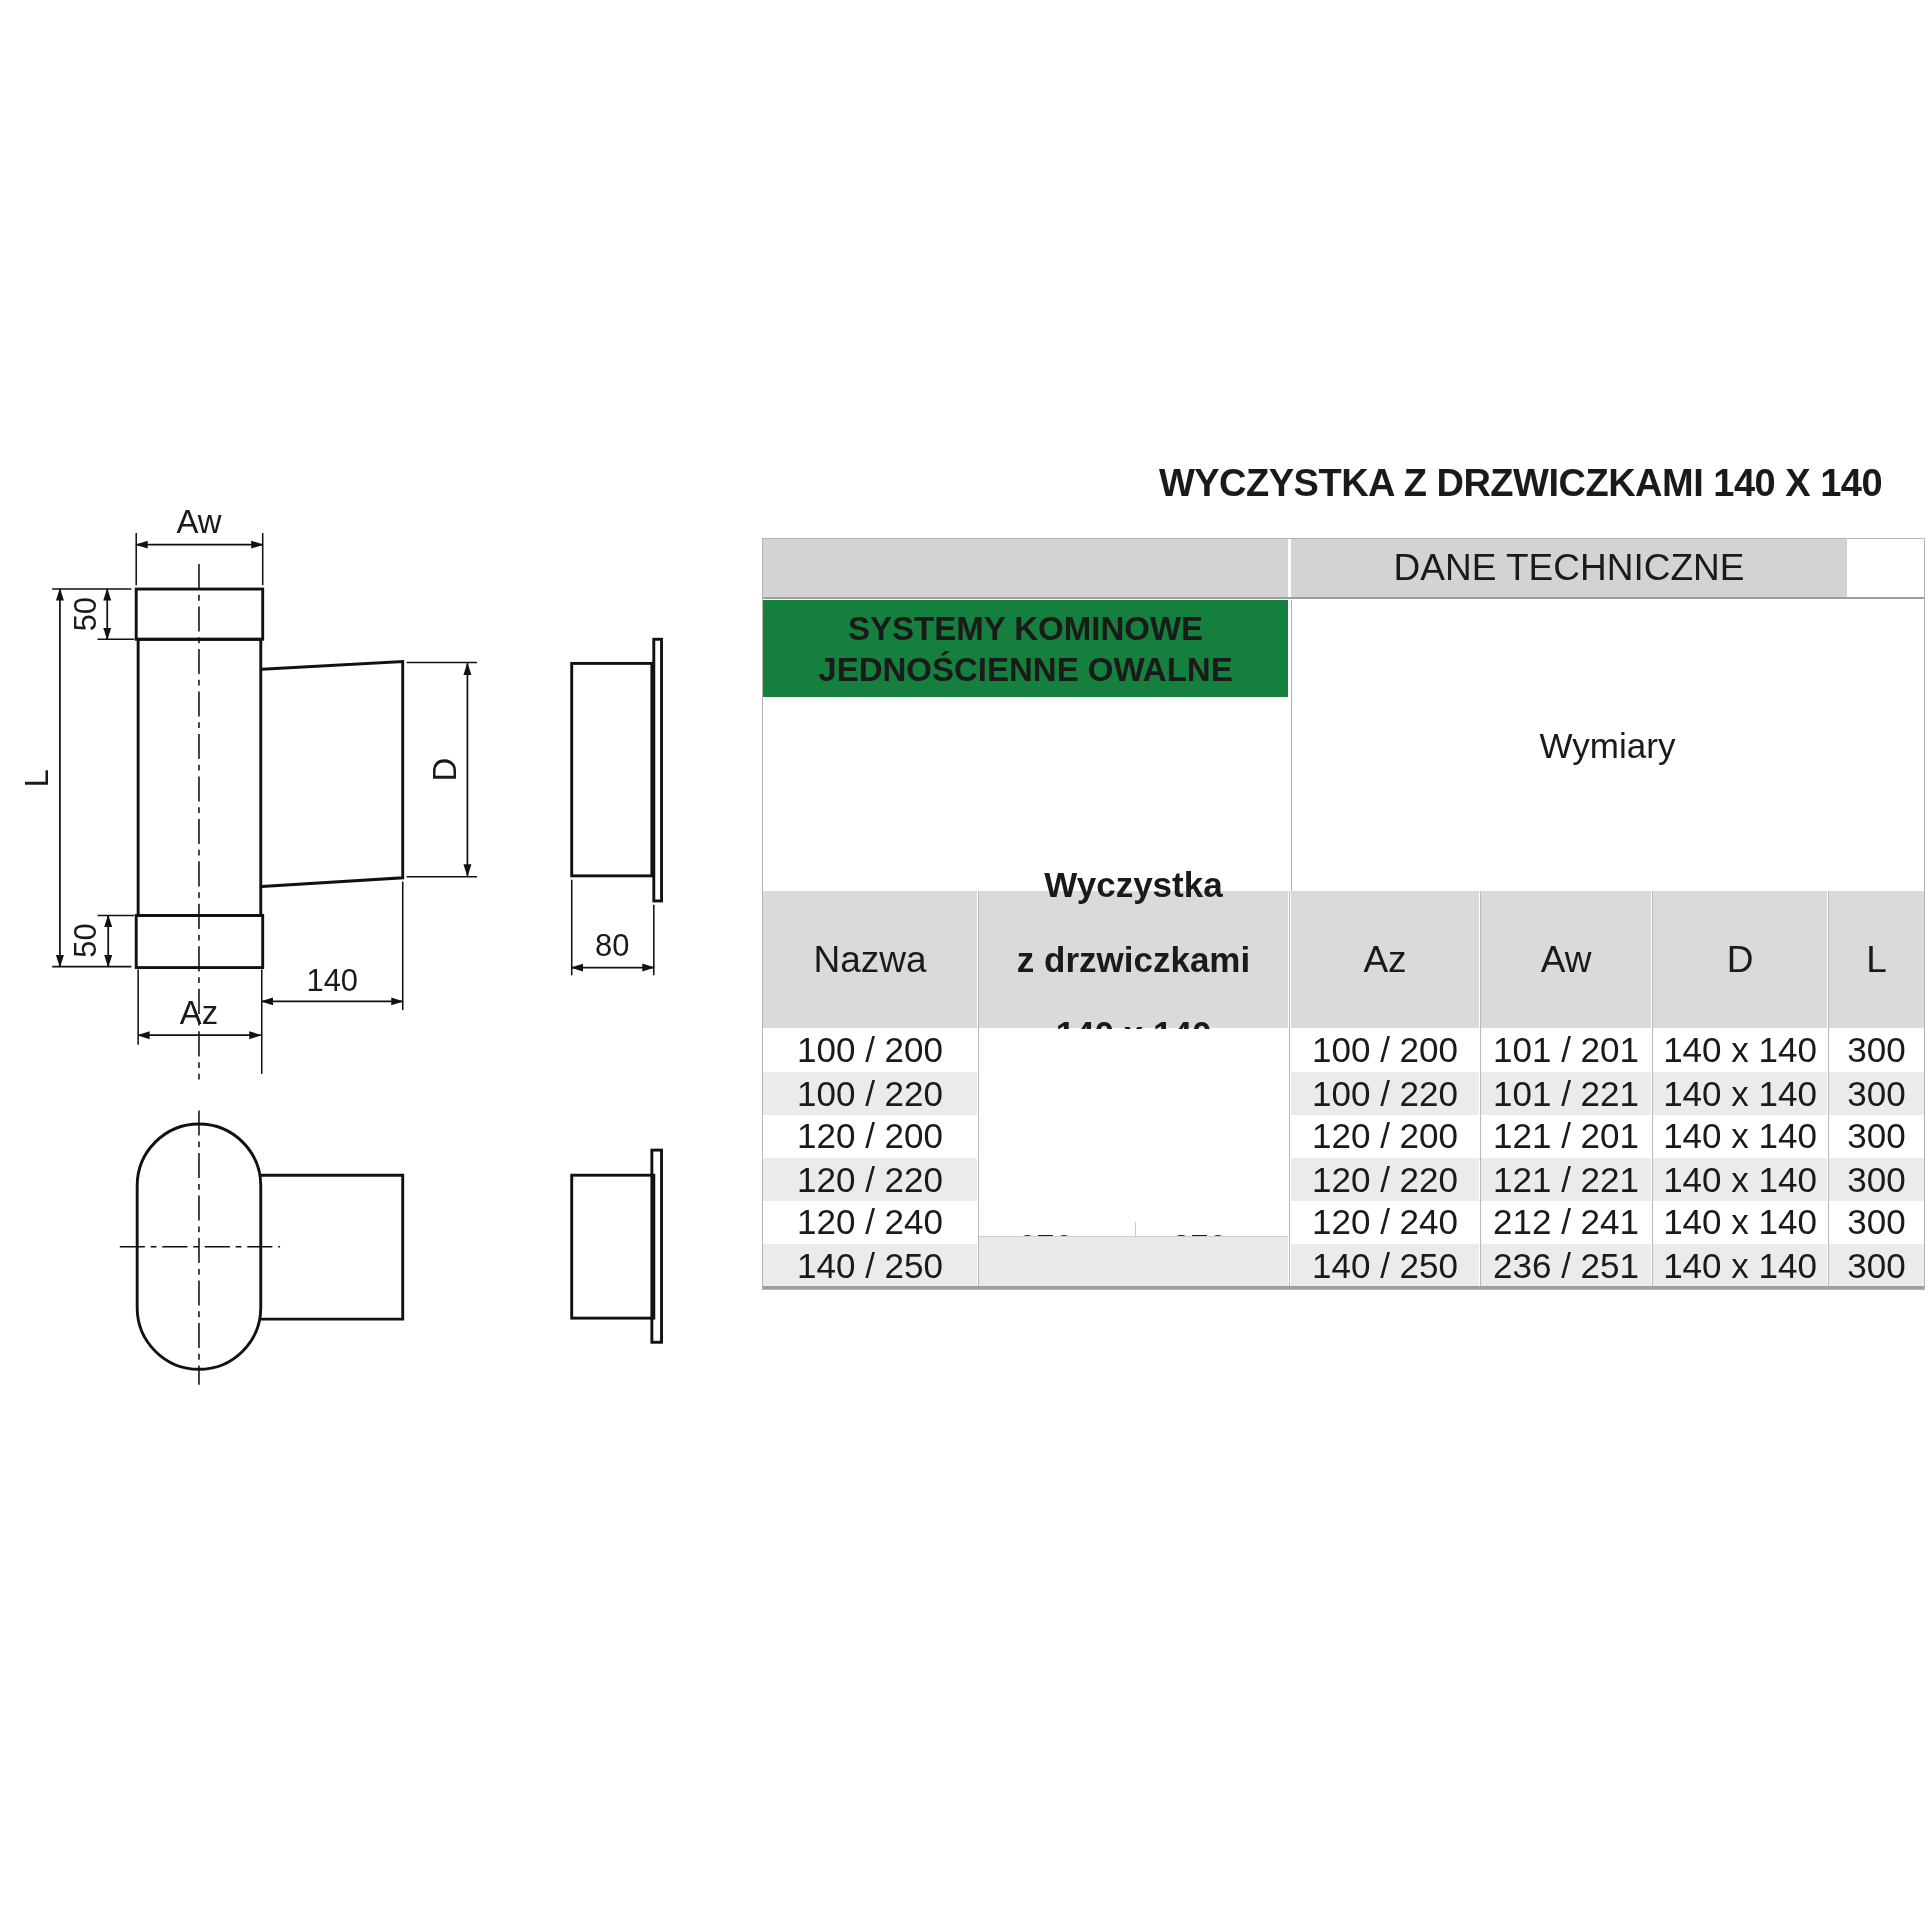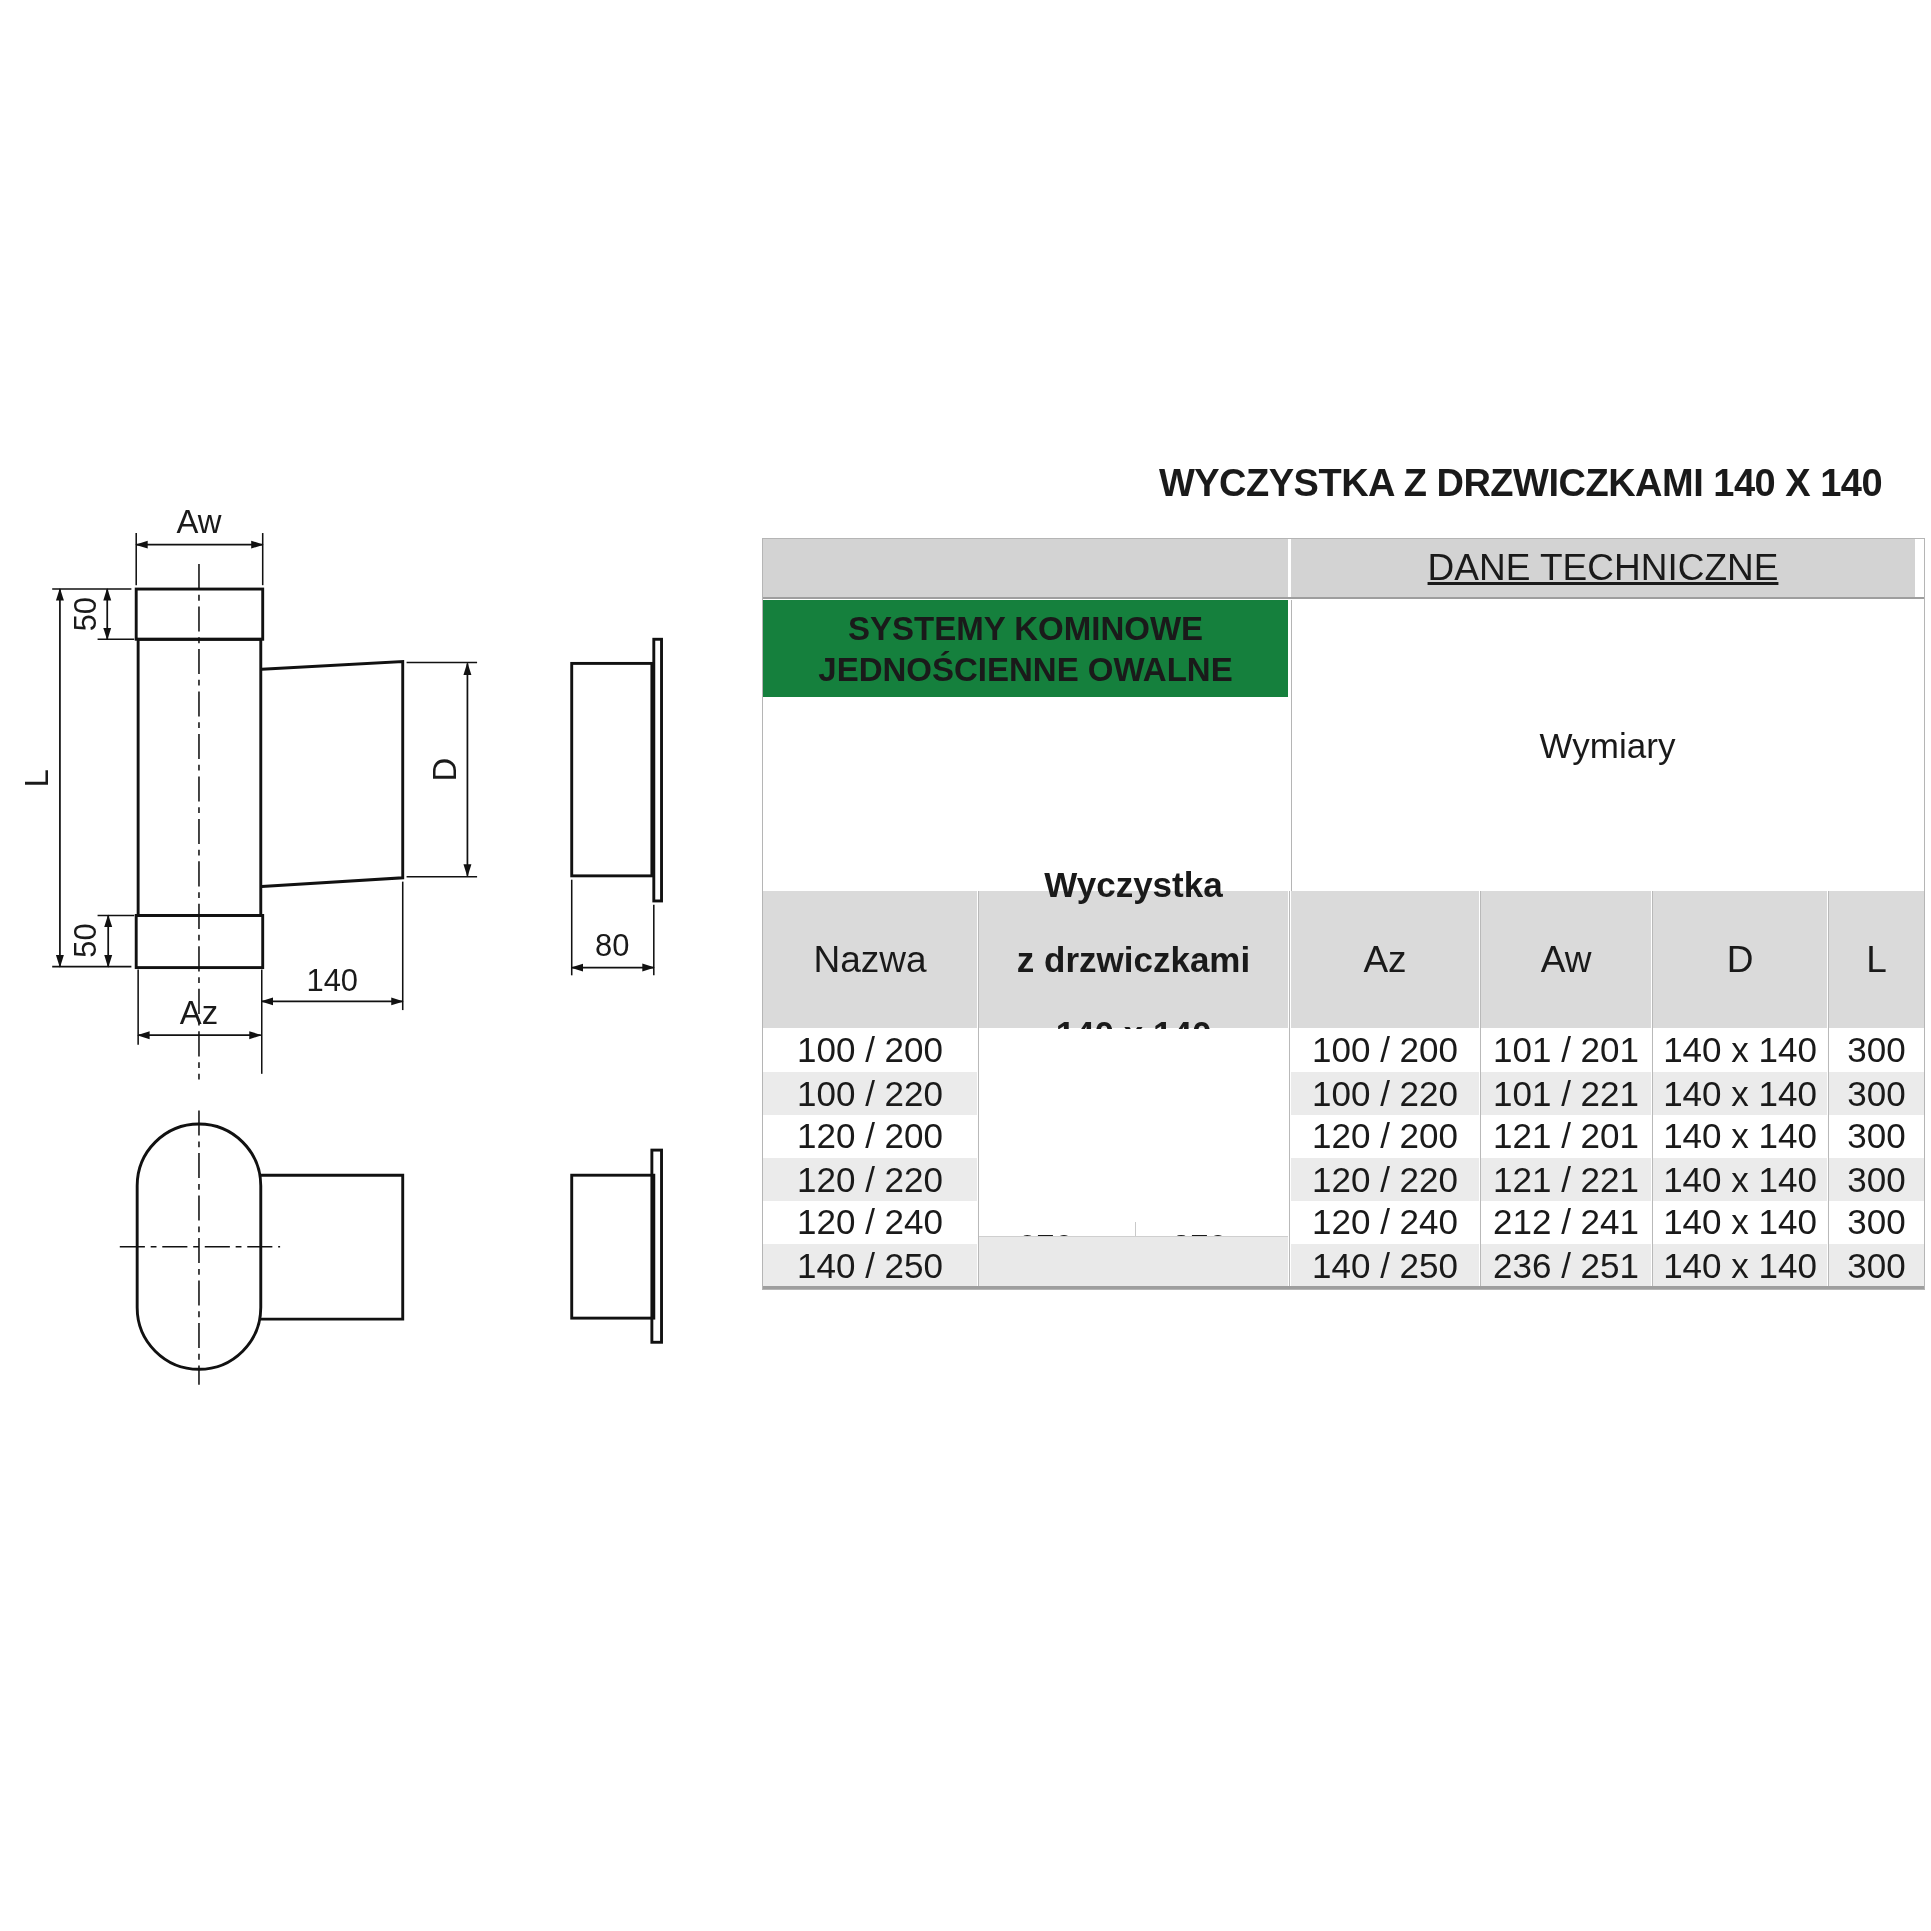--- a/index.html
+++ b/index.html
@@ -110,21 +110,21 @@
     <rect class="outline" x="592" y="1217" width="85" height="148"></rect>
     <rect class="outline" x="675" y="1191" width="10" height="199"></rect>
   </g>
 </svg>
 
 <div id="page-title" class="abs">WYCZYSTKA Z DRZWICZKAMI 140 X 140</div>
 
 <div id="spec-table" class="abs">
 
   <div class="cell c-gray" style="left:0;top:0;width:525px;height:58px;"></div>
-  <div class="cell c-gray fs-head" style="left:528px;top:0;width:624px;height:58px;text-decoration:underline;">DANE TECHNICZNE</div>
+  <div class="cell c-gray fs-head" style="left:528px;top:0;width:556px;height:58px;">DANE TECHNICZNE</div>
   <div class="row1-underline" style="top:58px;width:1161px;"></div>
 
   <div class="cell c-sys" style="left:0;top:61px;width:525px;height:98px;flex-direction:column;line-height:1.25;">
     <span class="bold" style="font-size:33px;">SYSTEMY KOMINOWE</span>
     <span class="bold" style="font-size:33px;">JEDNOŚCIENNE OWALNE</span>
   </div>
 
   <div class="cell c-white" style="left:0;top:158px;width:525px;height:194px;"></div>
 
   <div class="cell c-white fs-data" style="left:528px;top:61px;width:632px;height:292px;border-left:1px solid #b5b5b5;">Wymiary</div>

